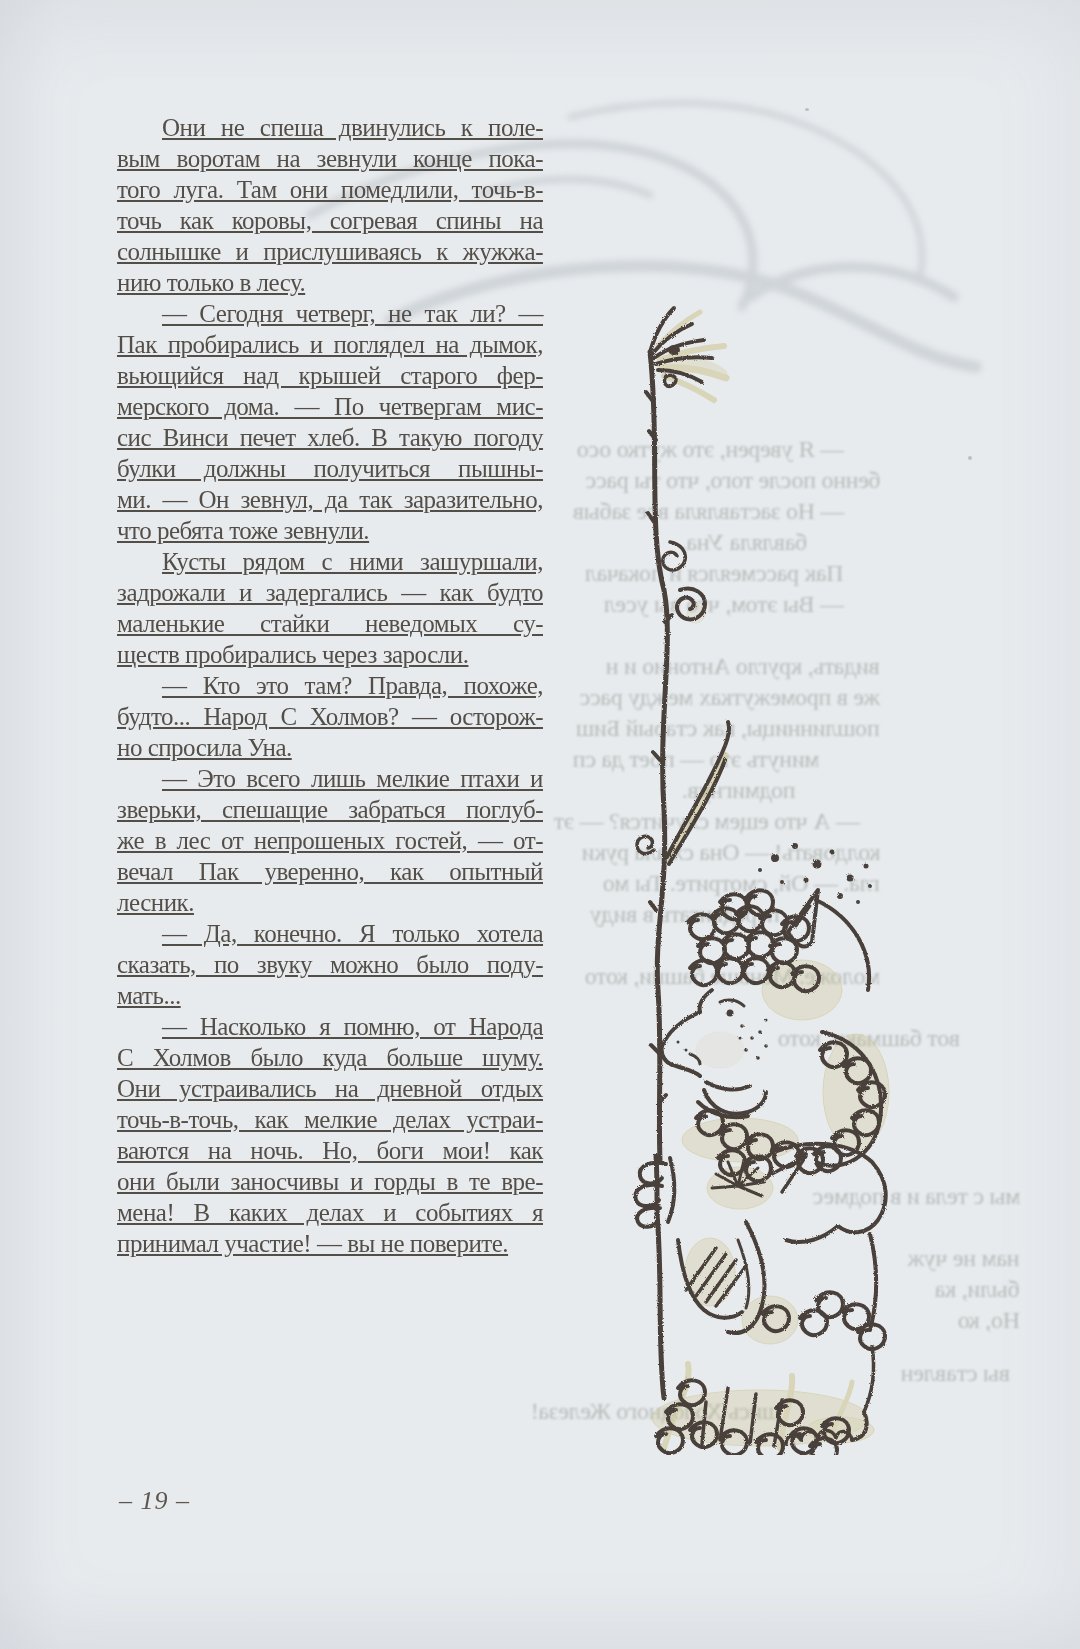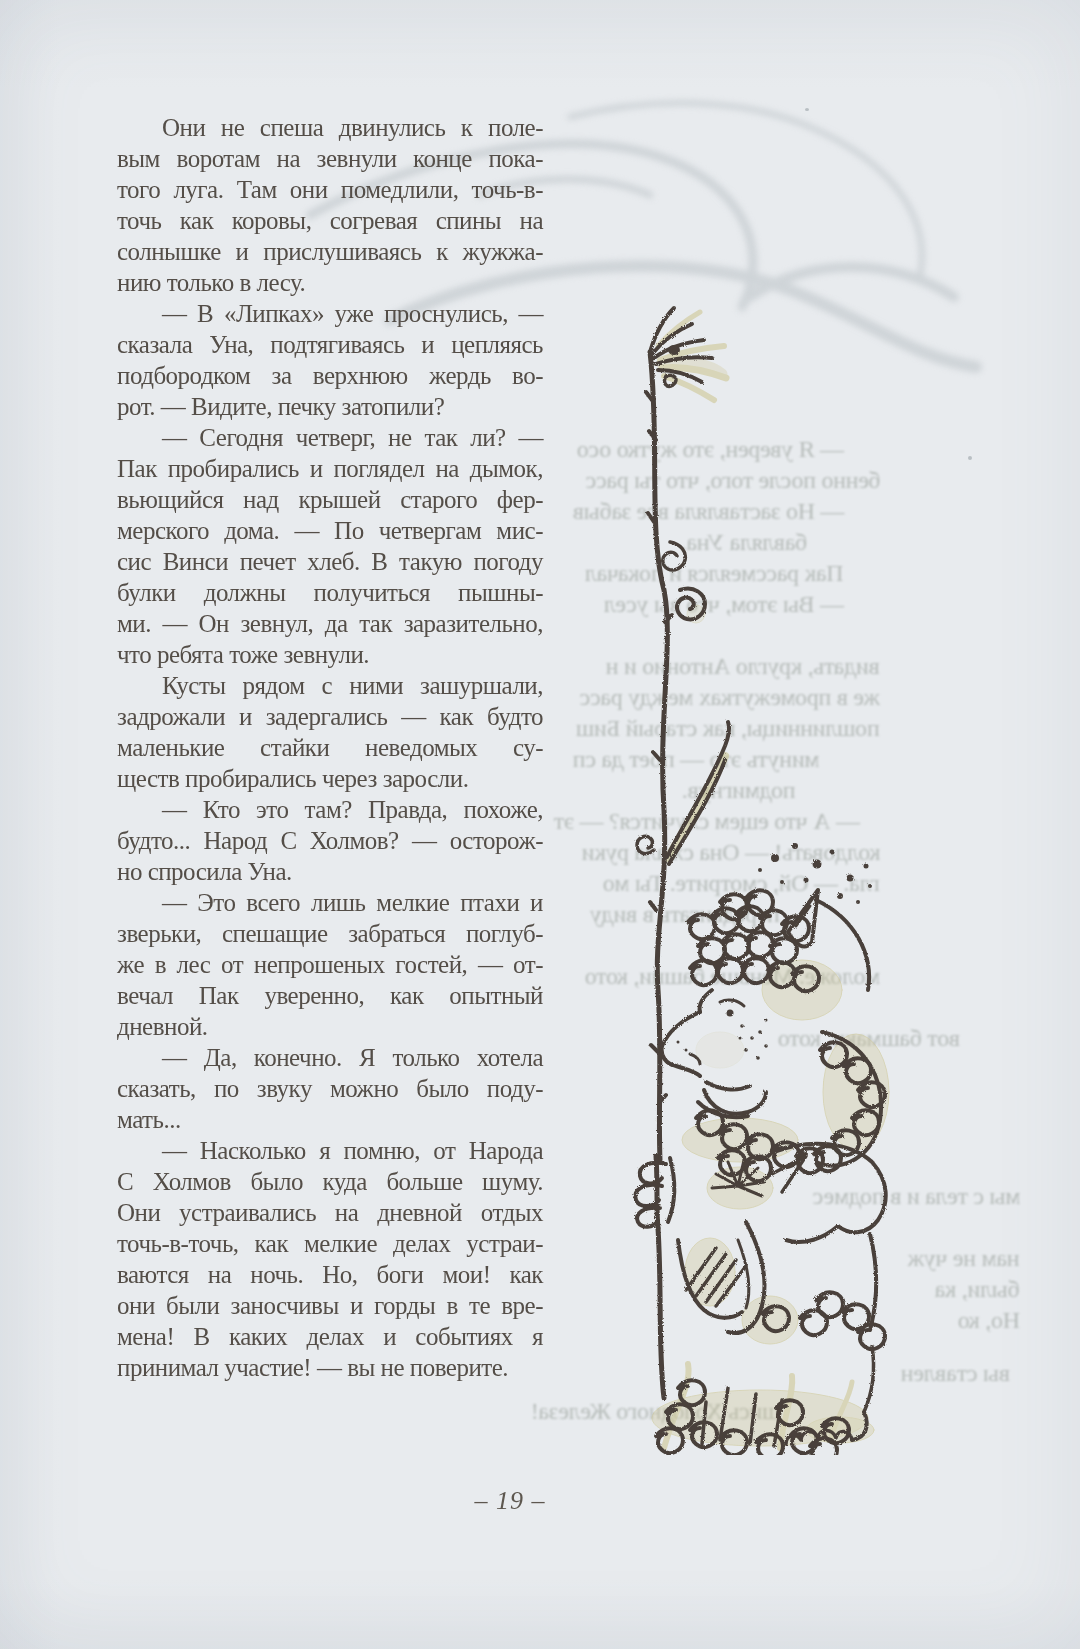--- a/index.html
+++ b/index.html
@@ -12,30 +12,30 @@
       linear-gradient(0deg, rgba(176,186,196,.10) 0, rgba(176,186,196,0) 70px),
       linear-gradient(180deg, rgba(200,208,214,.12) 0, rgba(200,208,214,0) 90px);
     box-shadow: inset 0 0 90px rgba(120,132,144,.10);
     overflow:hidden;
     font-family:"Liberation Serif", serif;
   }
   
   #text-column{
     position:absolute;left:117px;top:112px;width:426px;
     color:#544e48;
-    font-size:25px;line-height:31px;letter-spacing:-0.5px;
+    font-size:25px;line-height:31px;letter-spacing:-0.5px;text-decoration:underline;
   }
   .para{margin:0;}
   .line{display:block;text-align:justify;text-align-last:justify;white-space:normal;}
   .line.para-end{text-align-last:left;}
   .line.indent{text-indent:45px;}
   
   .page-number{
-    position:absolute;left:130px;top:1486px;width:760px;
-    text-align:center;font-style:italic;
+    position:absolute;left:119px;top:1486px;width:760px;
+    text-align:left;font-style:italic;
     font-size:26px;color:#5d574f;letter-spacing:1px;
   }
   
   #ghost-text{position:absolute;inset:0;pointer-events:none;}
   .ghost-line{
     position:absolute;white-space:nowrap;
     font-size:24px;color:rgba(125,134,124,.45);
     transform:scaleX(-1);
     filter:blur(1.1px);
     letter-spacing:-0.3px;
@@ -90,26 +90,20 @@
   <div id="text-column">
       <div class="para">
         <span class="line indent">Они не спеша двинулись к поле-</span>
         <span class="line">вым воротам на зевнули конце пока-</span>
         <span class="line">того луга. Там они помедлили, точь-в-</span>
         <span class="line">точь как коровы, согревая спины на</span>
         <span class="line">солнышке и прислушиваясь к жужжа-</span>
         <span class="line para-end">нию только в лесу.</span>
       </div>
       <div class="para">
-        <span class="line indent">— В «Липках» уже проснулись, —</span>
-        <span class="line">сказала Уна, подтягиваясь и цепляясь</span>
-        <span class="line">подбородком за верхнюю жердь во-</span>
-        <span class="line para-end">рот. — Видите, печку затопили?</span>
-      </div>
-      <div class="para">
         <span class="line indent">— Сегодня четверг, не так ли? —</span>
         <span class="line">Пак пробирались и поглядел на дымок,</span>
         <span class="line">вьющийся над крышей старого фер-</span>
         <span class="line">мерского дома. — По четвергам мис-</span>
         <span class="line">сис Винси печет хлеб. В такую погоду</span>
         <span class="line">булки должны получиться пышны-</span>
         <span class="line">ми. — Он зевнул, да так заразительно,</span>
         <span class="line para-end">что ребята тоже зевнули.</span>
       </div>
       <div class="para">
@@ -121,21 +115,21 @@
       <div class="para">
         <span class="line indent">— Кто это там? Правда, похоже,</span>
         <span class="line">будто... Народ С Холмов? — осторож-</span>
         <span class="line para-end">но спросила Уна.</span>
       </div>
       <div class="para">
         <span class="line indent">— Это всего лишь мелкие птахи и</span>
         <span class="line">зверьки, спешащие забраться поглуб-</span>
         <span class="line">же в лес от непрошеных гостей, — от-</span>
         <span class="line">вечал Пак уверенно, как опытный</span>
-        <span class="line para-end">дневной.</span>
+        <span class="line para-end">лесник.</span>
       </div>
       <div class="para">
         <span class="line indent">— Да, конечно. Я только хотела</span>
         <span class="line">сказать, по звуку можно было поду-</span>
         <span class="line para-end">мать...</span>
       </div>
       <div class="para">
         <span class="line indent">— Насколько я помню, от Народа</span>
         <span class="line">С Холмов было куда больше шуму.</span>
         <span class="line">Они устраивались на дневной отдых</span>

